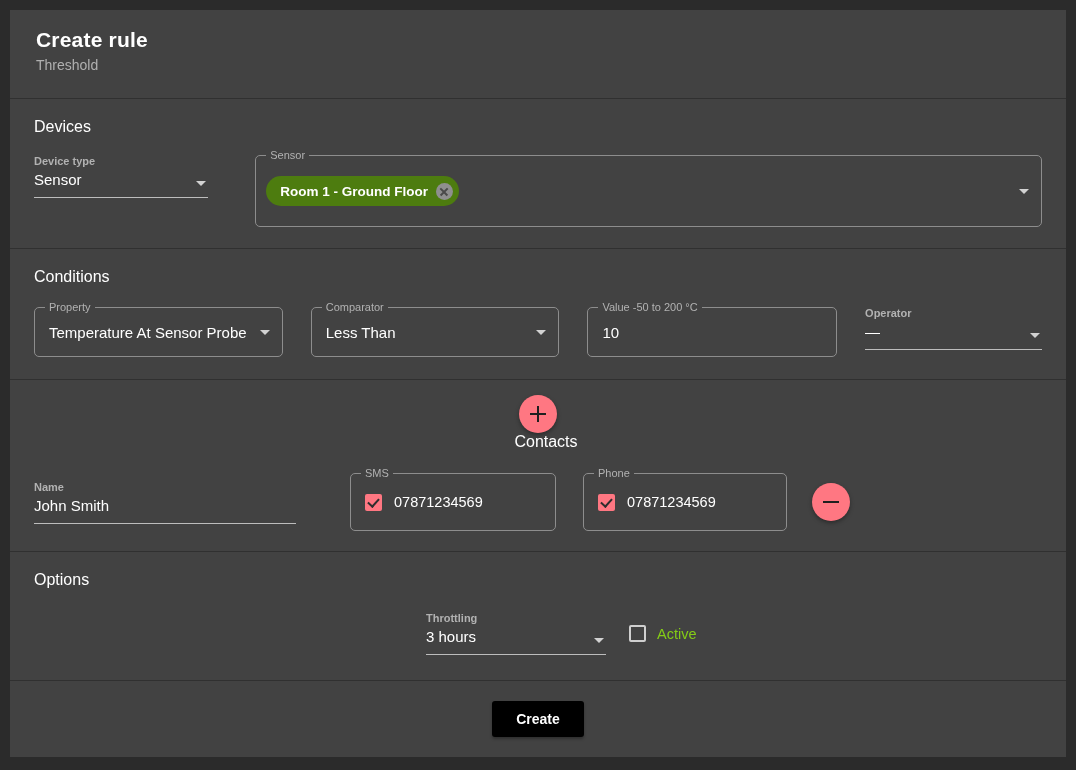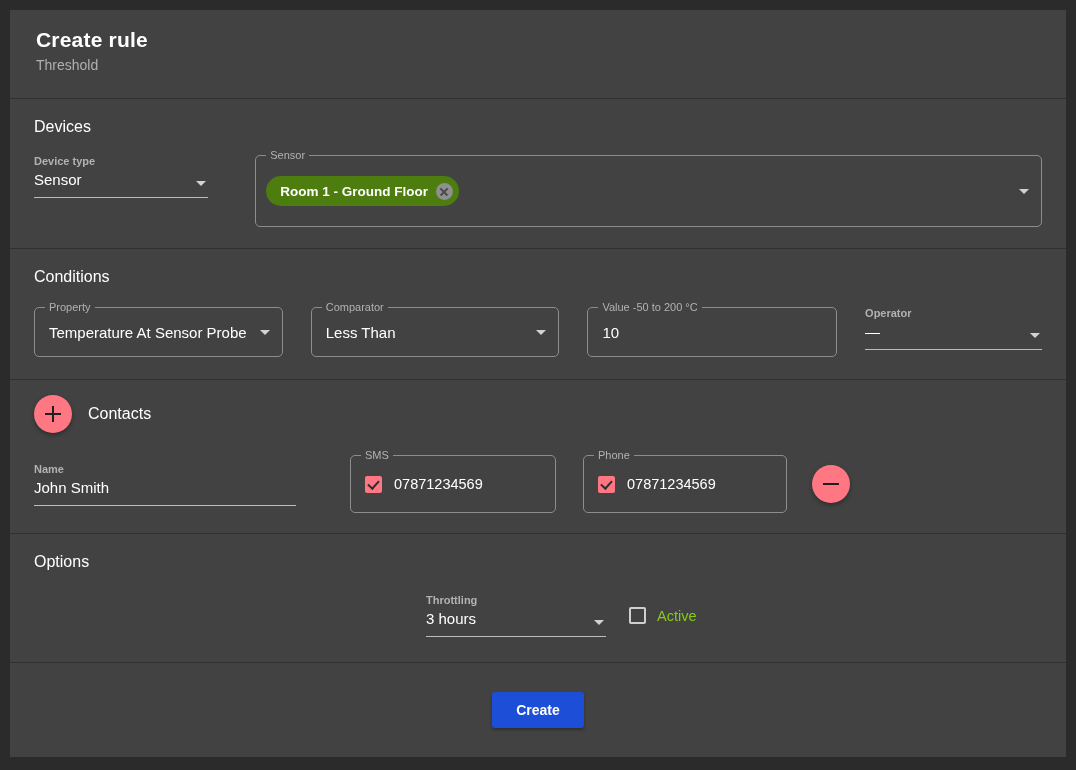--- a/index.html
+++ b/index.html
@@ -202,20 +202,21 @@
   .cond-property   { width: 255px; height: 50px; margin-right: 28px; }
   .cond-comparator { width: 255px; height: 50px; margin-right: 28px; }
   .cond-value      { width: 256px; height: 50px; margin-right: 28px; }
   .cond-operator   { width: 182px; }
 
   
   .contacts-head {
     display: flex;
     align-items: center;
     padding-top: 15px;
+    flex-direction: column;
   }
   .fab {
     width: 38px;
     height: 38px;
     border-radius: 50%;
     background: #ff7782;
     position: relative;
     flex: 0 0 auto;
     box-shadow: 0 2px 4px rgba(0,0,0,.35);
   }
@@ -288,21 +289,21 @@
   .active-text { font-size: 14.5px; color: #84cc16; margin-left: 11px; }
 
   
   .card-footer {
     flex: 1 1 auto;
     display: flex;
     align-items: center;
     justify-content: center;
   }
   .create-button {
-    background: #1d4ed8;
+    background: #000000;
     color: #ffffff;
     font-size: 14px;
     font-weight: bold;
     border: none;
     border-radius: 3px;
     padding: 10px 24px;
     cursor: pointer;
     box-shadow: 0 2px 3px rgba(0,0,0,.3);
     font-family: "Liberation Sans", sans-serif;
   }

